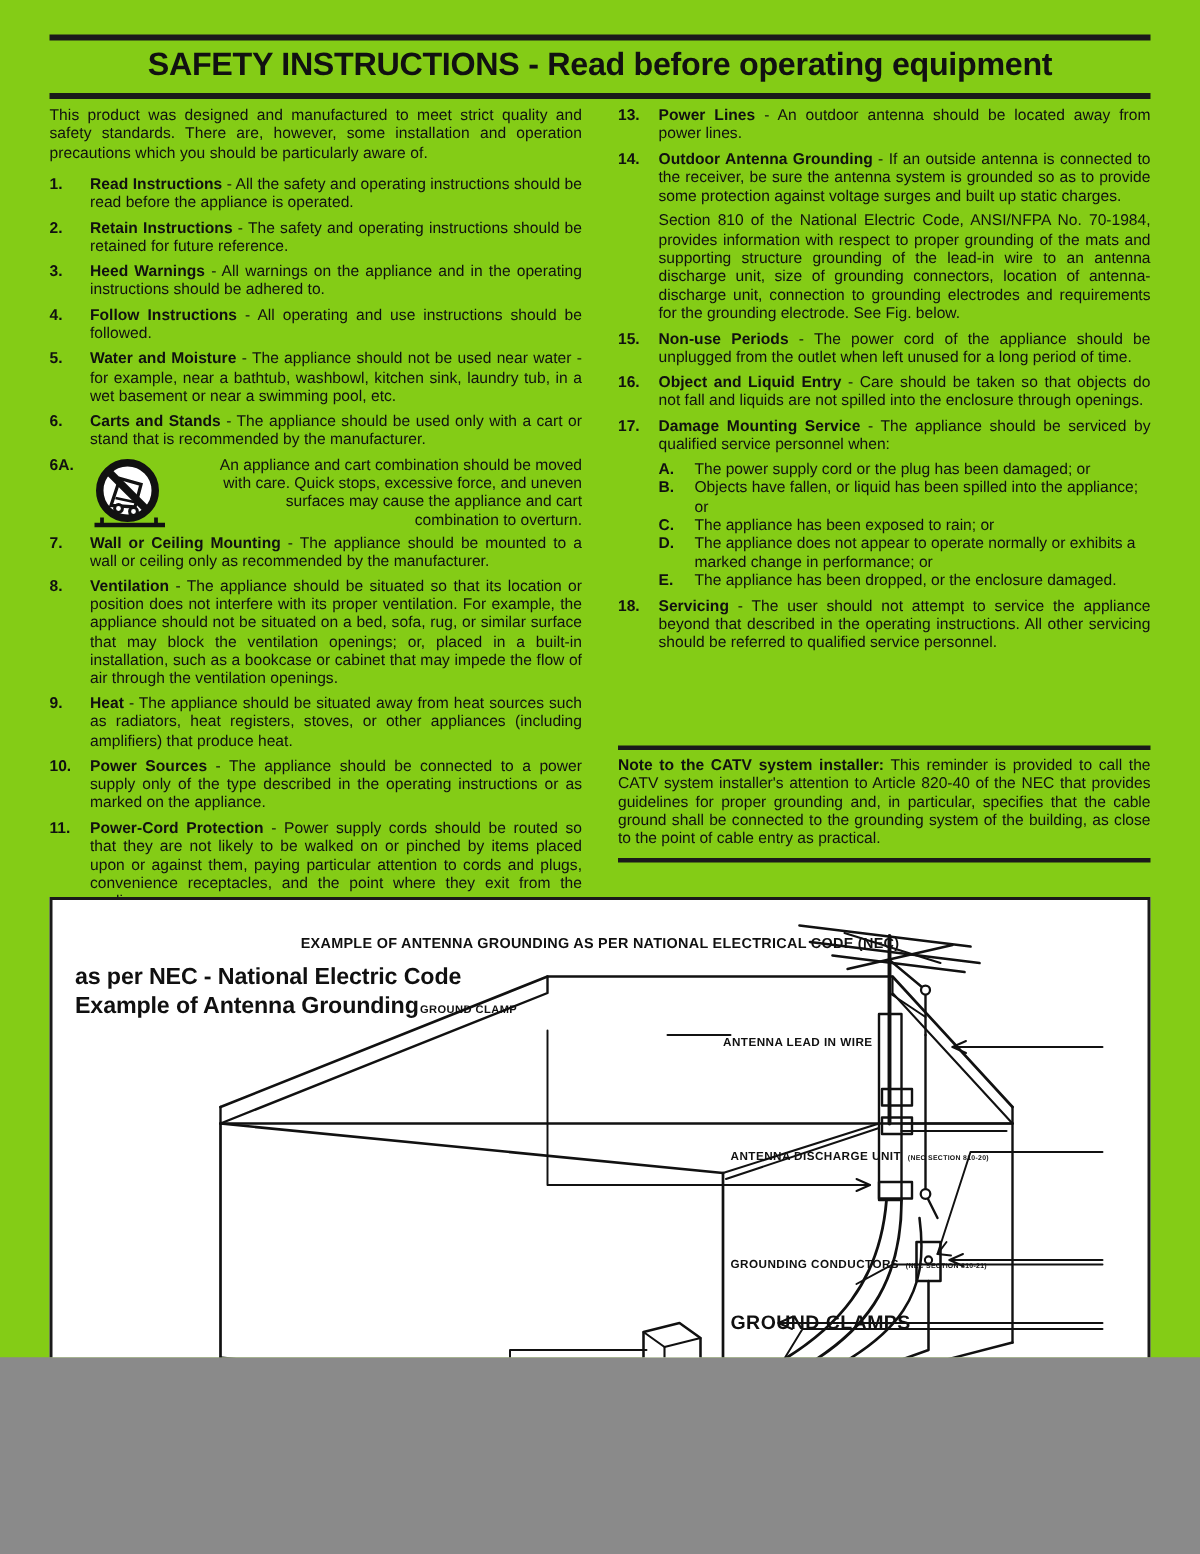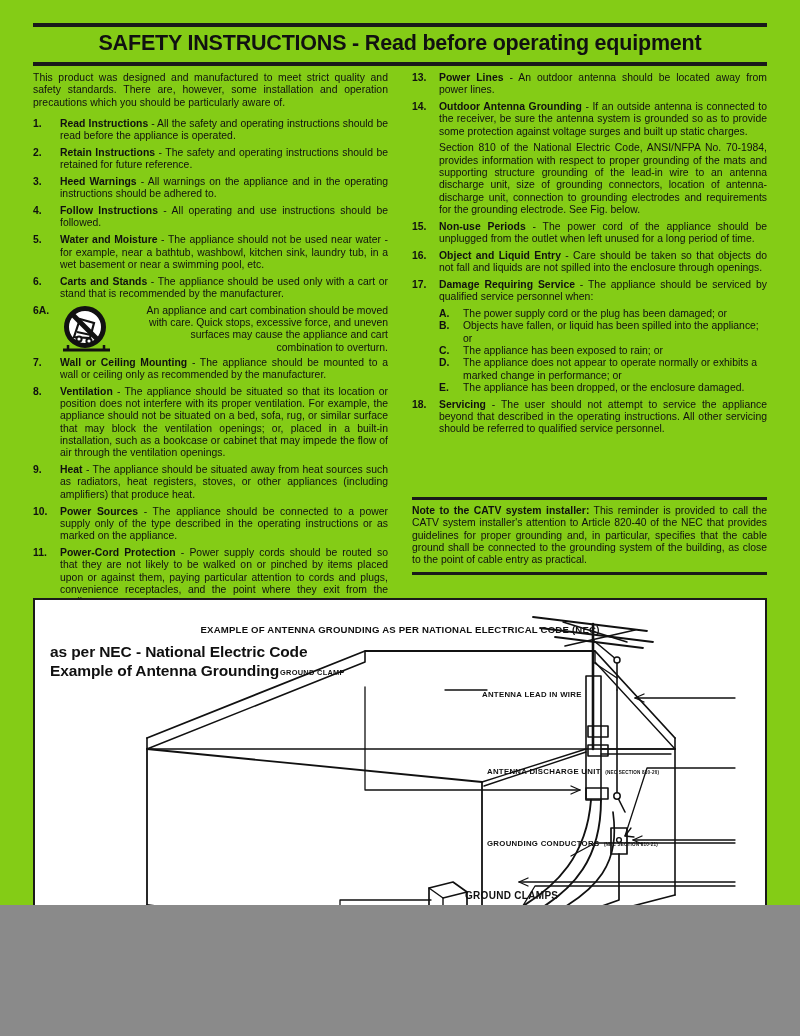--- a/index.html
+++ b/index.html
@@ -277,21 +277,21 @@
       <div class="item-body"><b>Non-use Periods</b><span> - The power cord of the appliance should be unplugged from the outlet when left unused for a long period of time.</span></div>
     </div>
 
     <div class="item">
       <div class="item-num">16.</div>
       <div class="item-body"><b>Object and Liquid Entry</b><span> - Care should be taken so that objects do not fall and liquids are not spilled into the enclosure through openings.</span></div>
     </div>
 
     <div class="item">
       <div class="item-num">17.</div>
-      <div class="item-body"><b>Damage Requiring Service</b><span> - The appliance should be serviced by qualified service personnel when:</span></div>
+      <div class="item-body"><b>Damage Mounting Service</b><span> - The appliance should be serviced by qualified service personnel when:</span></div>
     </div>
 
     <div class="sub">
       <div class="sub-letter">A.</div>
       <div class="sub-body">The power supply cord or the plug has been damaged; or</div>
     </div>
     <div class="sub">
       <div class="sub-letter">B.</div>
       <div class="sub-body">Objects have fallen, or liquid has been spilled into the appliance; or</div>
     </div>
@@ -429,21 +429,21 @@
     <div style="position:absolute;left:452px;top:160px;white-space:nowrap;">
       <span class="lbl" style="font-size:7.8px;letter-spacing:0.3px;">ANTENNA DISCHARGE UNIT</span>
       <span class="lbl" style="font-size:4.6px;letter-spacing:0.2px;">(NEC SECTION 810-20)</span>
     </div>
 
     <div style="position:absolute;left:452px;top:232px;white-space:nowrap;">
       <span class="lbl" style="font-size:7.8px;letter-spacing:0.3px;">GROUNDING CONDUCTORS</span>
       <span class="lbl" style="font-size:4.6px;letter-spacing:0.2px;">(NEC SECTION 810-21)</span>
     </div>
 
-    <div style="position:absolute;left:430px;top:274px;font-size:10px;letter-spacing:0.3px;margin-top:16px;" class="lbl">GROUND CLAMPS</div>
+    <div style="position:absolute;left:452px;top:274px;font-size:13px;letter-spacing:0.3px;" class="lbl">GROUND CLAMPS</div>
 
     <div style="position:absolute;left:398px;top:322px;white-space:nowrap;">
       <span class="lbl" style="font-size:7.8px;letter-spacing:0.3px;">POWER SERVICE GROUNDING ELECTRODE SYSTEM</span>
       <span class="lbl" style="font-size:4.6px;letter-spacing:0.2px;">(NEC ART 250, PART H)</span>
     </div>
 
     <div style="position:absolute;left:204px;top:338px;font-size:7.8px;letter-spacing:0.3px;" class="lbl">ELECTRIC SERVICE EQUIPMENT</div>
   </div>
 
   <div class="footer">3 - IB7893 E001</div>

